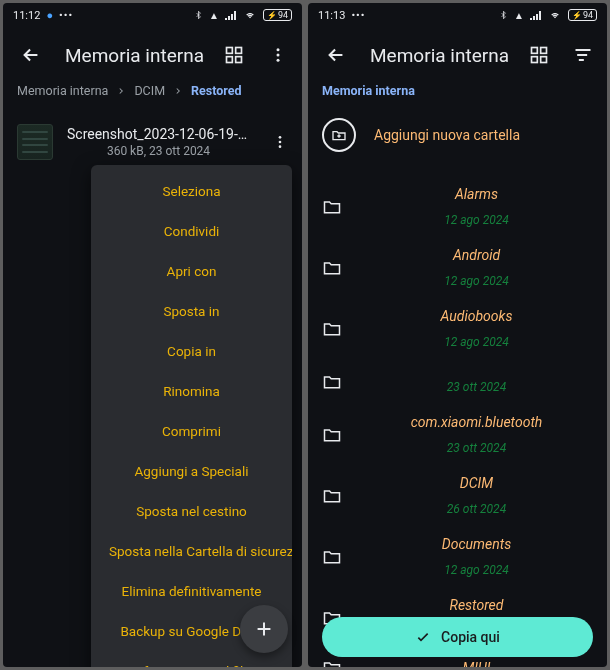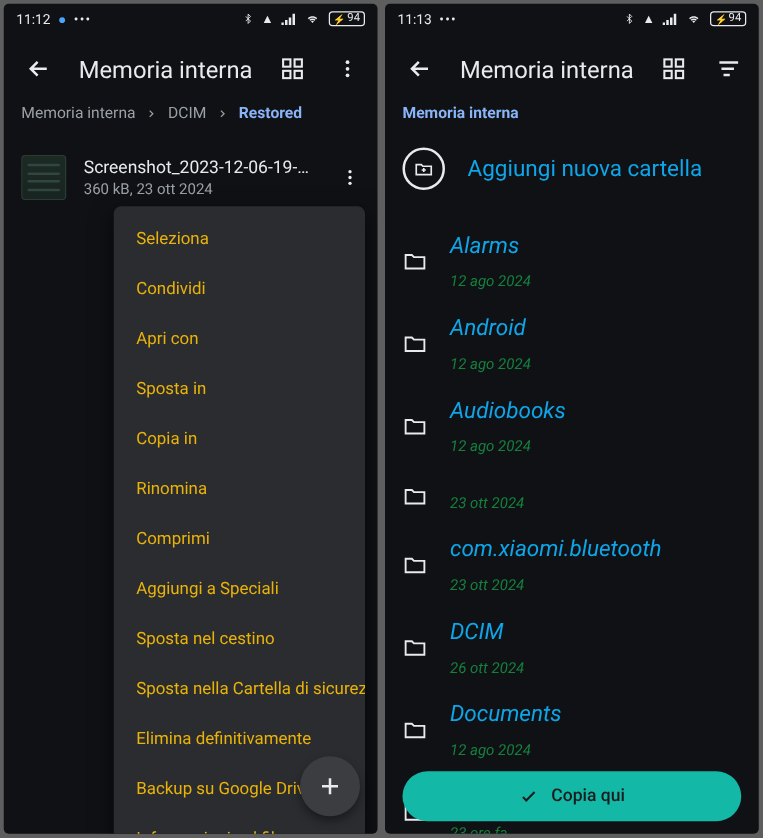--- a/index.html
+++ b/index.html
@@ -16,20 +16,21 @@
   .phone {
     width: 299px;
     height: 664px;
     background: #0f1115;
     border-radius: 4px;
     overflow: hidden;
     position: relative;
     display: flex;
     flex-direction: column;
     color: #e8eaed;
+    text-align: center;
   }
   .status-bar {
     height: 24px;
     display: flex;
     align-items: center;
     justify-content: space-between;
     padding: 0 10px;
     font-size: 11px;
     color: #e8eaed;
   }
@@ -131,39 +132,39 @@
     overflow: hidden;
     padding-top: 6px;
   }
   .list-row {
     display: flex;
     align-items: center;
     padding: 10px 14px;
     gap: 18px;
     font-style: italic;
   }
-  .folder-name { font-size: 18px; color: #0ea5e9; }
+  .folder-name { font-size: 14px; color: #fdba74; }
   .folder-sub { font-size: 12px; color: #15803d; margin-top: 11px; }
   .new-folder-row {
     display: flex;
     align-items: center;
     padding: 14px 14px 18px 14px;
     gap: 18px;
   }
   .circ-icon {
     width: 34px; height: 34px;
     border: 2px solid #e8eaed;
     border-radius: 50%;
     display:flex; align-items:center; justify-content:center;
   }
   .paste-bar {
     position: absolute;
     left: 14px; right: 14px; bottom: 10px;
     height: 40px;
-    background: #14b8a6;
+    background: #5eead4;
     border-radius: 20px;
     color: #1a1c1e;
     display:flex;
     align-items:center;
     justify-content:center;
     gap: 10px;
     font-size: 14px;
     font-weight: 500;
   }
   svg { display:block; }

